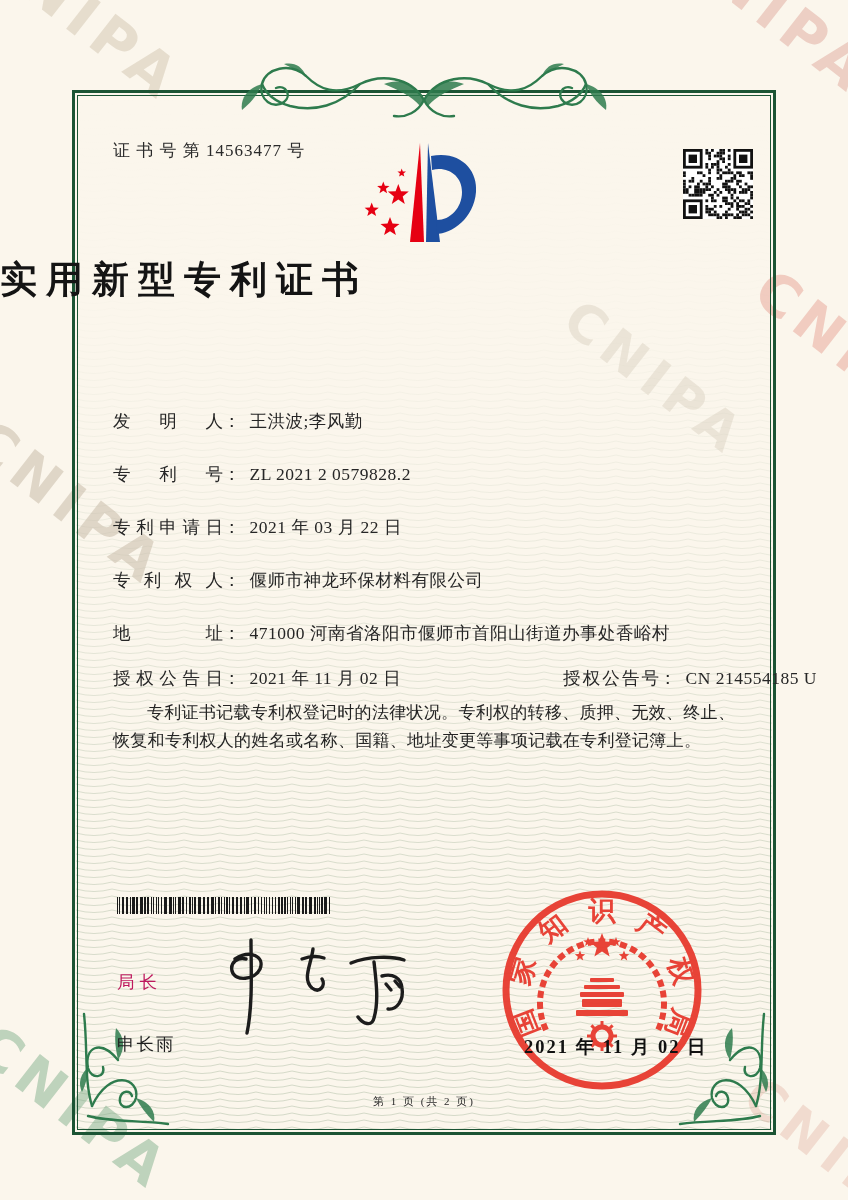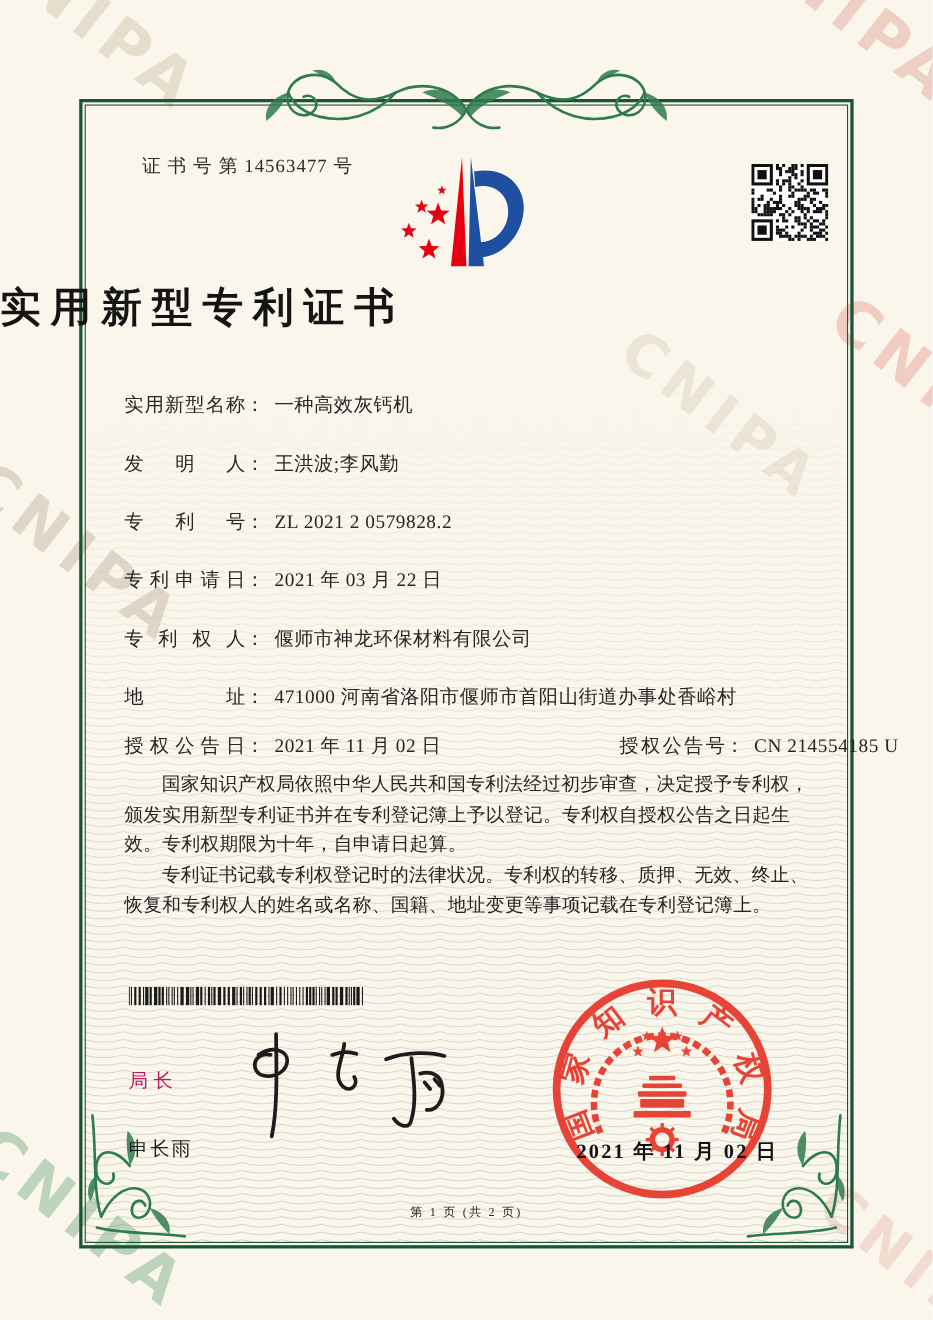--- a/index.html
+++ b/index.html
@@ -14,21 +14,21 @@
   .frame{position:absolute;left:72px;top:90px;width:704px;height:1045px;
          border:3px solid #1b5434;box-sizing:border-box;z-index:2;pointer-events:none;}
   .frame-inner{position:absolute;inset:2px;border:1px solid #1b5434;}
 
   #guilloche,.fade{position:absolute;left:76px;top:94px;width:696px;height:1037px;z-index:0;}
   .fade{background:linear-gradient(180deg,rgba(251,246,236,1) 0%,rgba(251,246,236,.94) 22%,
         rgba(251,246,236,.6) 45%,rgba(251,246,236,.22) 68%,rgba(251,246,236,.08) 100%);}
 
   .orn{position:absolute;z-index:3;pointer-events:none;}
 
-  .cert-no{position:absolute;left:129px;top:139px;font-size:17px;letter-spacing:1px;color:#2a2a2a;z-index:3;text-align:right;}
+  .cert-no{position:absolute;left:113px;top:139px;font-size:17px;letter-spacing:1px;color:#2a2a2a;z-index:3;text-align:right;}
   #logo{position:absolute;left:352px;top:140px;z-index:3;}
   #qr{position:absolute;left:683px;top:149px;z-index:3;}
   .title{position:absolute;left:0;top:255px;width:100%;text-align:left;font-size:37px;
          font-weight:700;letter-spacing:9px;color:#141414;z-index:3;}
 
   .row{position:absolute;left:113px;font-size:17.5px;color:#262626;z-index:3;white-space:nowrap;}
   .flabel{display:inline-block;width:110px;text-align:justify;text-align-last:justify;vertical-align:bottom;}
   .colon{margin-right:9px;}
   .row .val{letter-spacing:.5px;}
   .grant-no{position:absolute;left:450px;top:0;}
@@ -468,23 +468,20 @@
       <rect x="5.6" y="5.6" width="8.399999999999999" height="8.399999999999999" fill="#111"></rect>
       <rect x="50.4" y="0" width="19.599999999999998" height="19.599999999999998" fill="#111"></rect>
       <rect x="53.199999999999996" y="2.8" width="14" height="14" fill="#fff"></rect>
       <rect x="56" y="5.6" width="8.399999999999999" height="8.399999999999999" fill="#111"></rect>
       <rect x="0" y="50.4" width="19.599999999999998" height="19.599999999999998" fill="#111"></rect>
       <rect x="2.8" y="53.199999999999996" width="14" height="14" fill="#fff"></rect>
       <rect x="5.6" y="56" width="8.399999999999999" height="8.399999999999999" fill="#111"></rect>
     </svg>
   <div class="title">实用新型专利证书</div>
 
-  <div class="row" style="top:356px">
-    <span class="flabel">实用新型名称</span><span class="colon">：</span><span class="val">一种高效灰钙机</span>
-  </div>
   <div class="row" style="top:409px">
     <span class="flabel">发明人</span><span class="colon">：</span><span class="val">王洪波;李风勤</span>
   </div>
   <div class="row" style="top:462px">
     <span class="flabel">专利号</span><span class="colon">：</span><span class="val">ZL 2021 2 0579828.2</span>
   </div>
   <div class="row" style="top:515px">
     <span class="flabel">专利申请日</span><span class="colon">：</span><span class="val">2021 年 03 月 22 日</span>
   </div>
   <div class="row" style="top:568px">
@@ -495,21 +492,20 @@
   </div>
 
   <div class="row" style="top:666px">
     <span class="flabel">授权公告日</span><span class="colon">：</span><span class="val">2021 年 11 月 02 日</span>
     <span class="grant-no">
       <span class="flabel">授权公告号</span><span class="colon">：</span><span class="val">CN 214554185 U</span>
     </span>
   </div>
 
   <div class="paras">
-    <p>国家知识产权局依照中华人民共和国专利法经过初步审查，决定授予专利权，颁发实用新型专利证书并在专利登记簿上予以登记。专利权自授权公告之日起生效。专利权期限为十年，自申请日起算。</p>
     <p>专利证书记载专利权登记时的法律状况。专利权的转移、质押、无效、终止、恢复和专利权人的姓名或名称、国籍、地址变更等事项记载在专利登记簿上。</p>
   </div>
 
   <svg id="barcode" width="218" height="17" viewBox="0 0 218 17">
       <rect x="0" y="0" width="1" height="17" fill="#1a1a1a"></rect>
       <rect x="2" y="0" width="1" height="17" fill="#1a1a1a"></rect>
       <rect x="5" y="0" width="2" height="17" fill="#1a1a1a"></rect>
       <rect x="9" y="0" width="2" height="17" fill="#1a1a1a"></rect>
       <rect x="13" y="0" width="1" height="17" fill="#1a1a1a"></rect>
       <rect x="15" y="0" width="3" height="17" fill="#1a1a1a"></rect>

